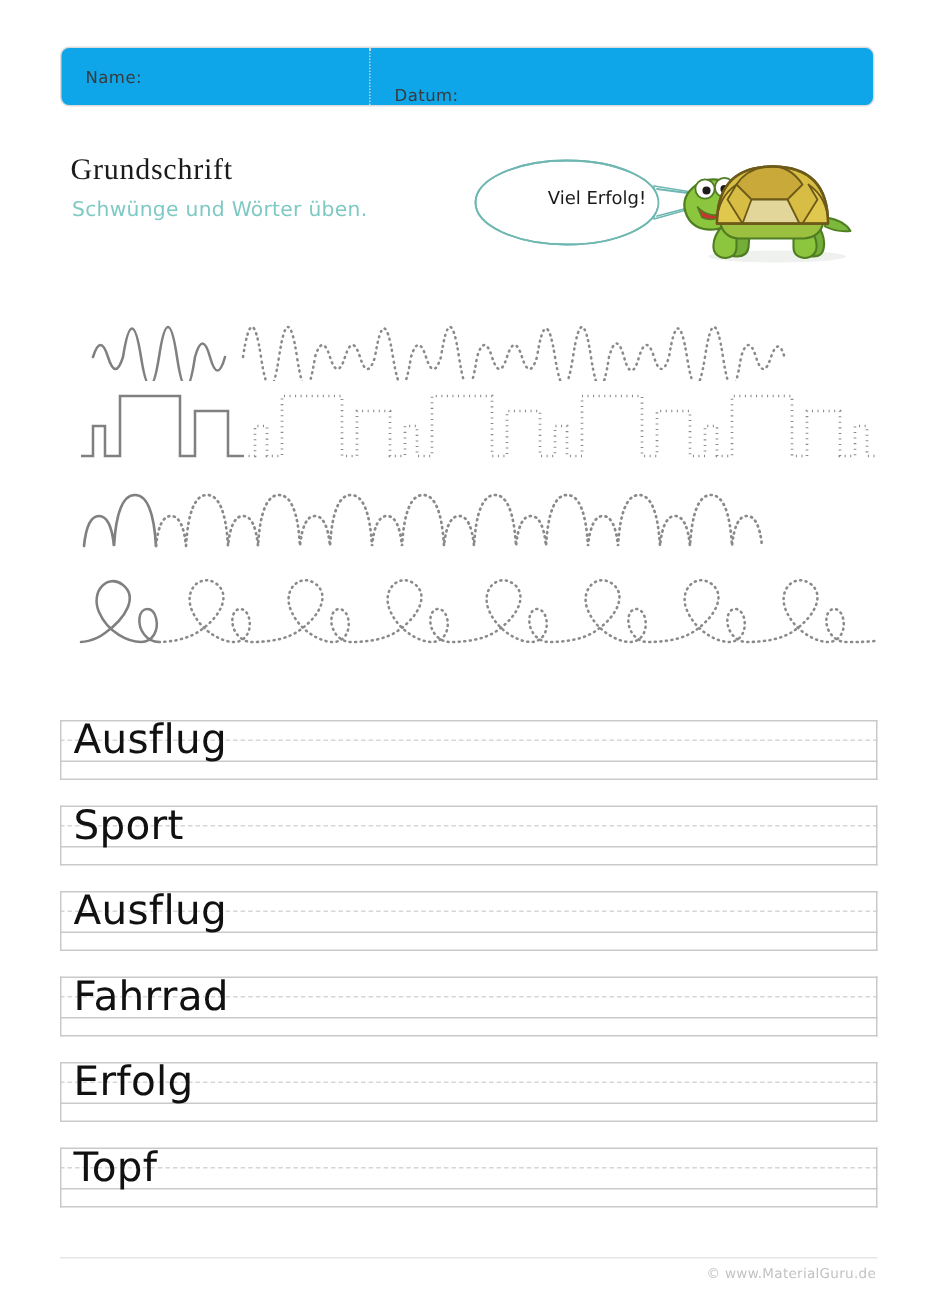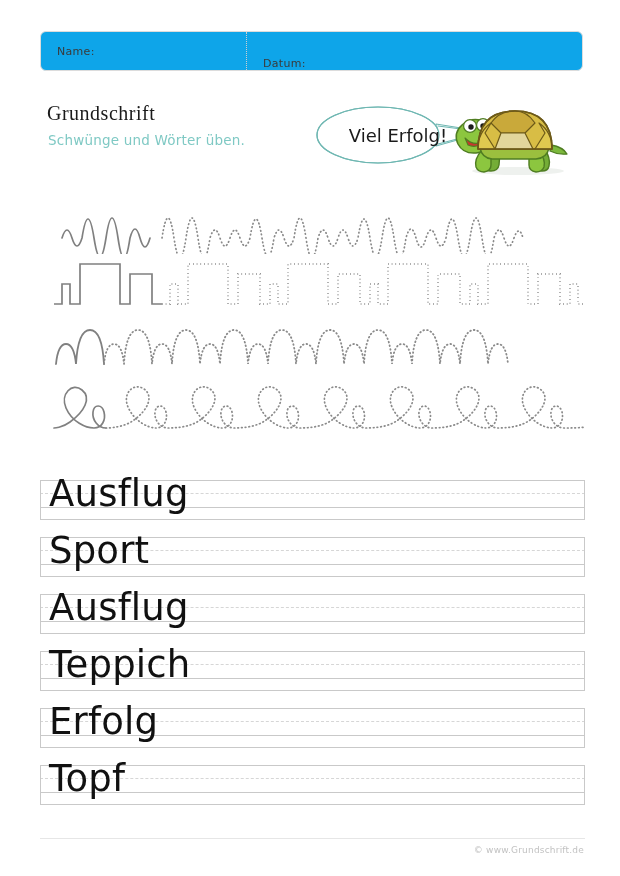--- a/index.html
+++ b/index.html
@@ -83,21 +83,21 @@
     height: 88px;
   }
   .bubble-svg { position: absolute; left: 0; top: 10px; }
   .bubble-text {
     position: absolute;
     left: 28px;
     top: 33px;
     width: 120px;
     text-align: center;
     font-family: "DejaVu Sans", sans-serif;
-    font-size: 18px;
+    font-size: 12px;
     color: #1a1a1a;
   }
   .turtle-svg { position: absolute; left: 142px; top: 0px; }
 
   
   .swings {
     position: absolute;
     left: 40px;
     top: 192px;
     width: 545px;
@@ -144,21 +144,21 @@
     width: 0;
     border-left: 1px solid #c9c9c9;
   }
   .band-lines .edge-l { left: 0; }
   .band-lines .edge-r { left: 544px; }
   .word-text {
     position: absolute;
     left: 9px;
     top: -3px;
     font-family: "DejaVu Sans", sans-serif;
-    font-size: 37px;
+    font-size: 27px;
     line-height: 34px;
     color: #111111;
     letter-spacing: 0.2px;
     white-space: nowrap;
   }
 
   
   .footer-rule {
     position: absolute;
     left: 40px;
@@ -439,21 +439,21 @@
 
     <div class="word-band">
       <div class="band-lines">
         <div class="ln ln-top"></div>
         <div class="ln ln-mid"></div>
         <div class="ln ln-base"></div>
         <div class="ln ln-bottom"></div>
         <div class="edge-l"></div>
         <div class="edge-r"></div>
       </div>
-      <div class="word-text">Teppich</div>
+      <div class="word-text">Fahrrad</div>
     </div>
 
     <div class="word-band">
       <div class="band-lines">
         <div class="ln ln-top"></div>
         <div class="ln ln-mid"></div>
         <div class="ln ln-base"></div>
         <div class="ln ln-bottom"></div>
         <div class="edge-l"></div>
         <div class="edge-r"></div>
@@ -468,15 +468,15 @@
         <div class="ln ln-base"></div>
         <div class="ln ln-bottom"></div>
         <div class="edge-l"></div>
         <div class="edge-r"></div>
       </div>
       <div class="word-text">Topf</div>
     </div>
   </div>
 
   <div class="footer-rule"></div>
-  <div class="footer-text">© www.Grundschrift.de</div>
+  <div class="footer-text">© www.MaterialGuru.de</div>
 
 </div>
 
 </body></html>

